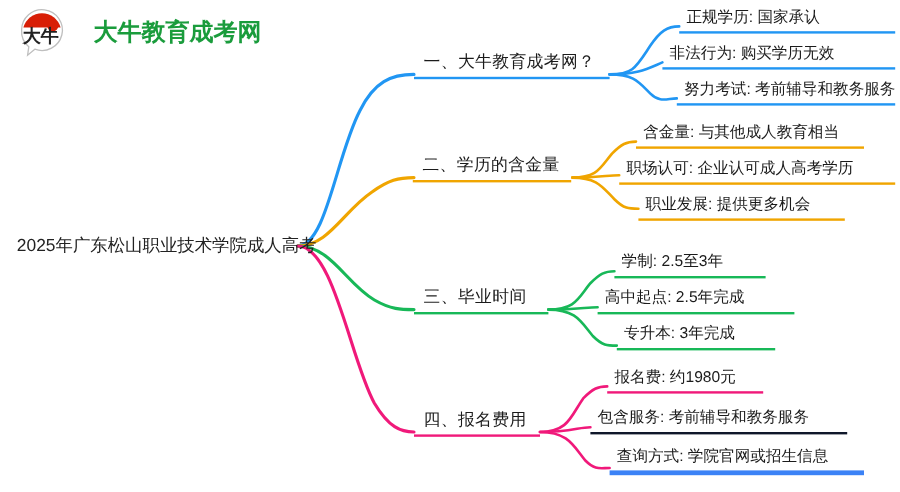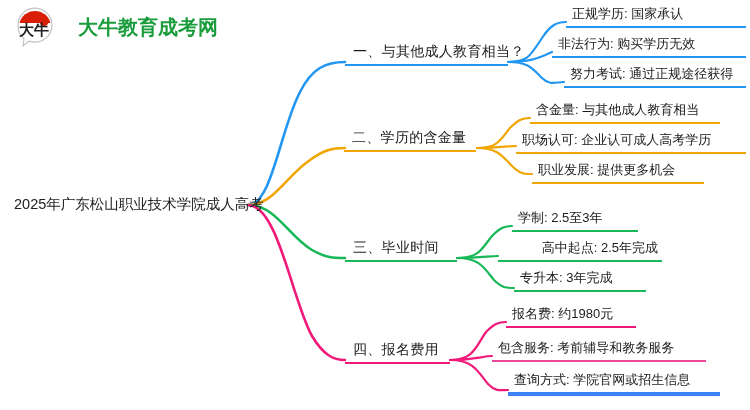--- a/index.html
+++ b/index.html
@@ -150,30 +150,30 @@
     <div class="logo-text">
       <div class="logo-title">大牛教育成考网</div>
     </div>
   </div>
 
   <div class="root-node">
     <span class="root-label">2025年广东松山职业技术学院成人高考</span>
   </div>
 
   <div class="branch-node" style="left:345px; top:36px; width:163px; border-bottom:2.6px solid #2196f3;">
-    <span class="branch-label">一、与其他成人教育相当？</span>
+    <span class="branch-label">一、大牛教育成考网？</span>
   </div>
   <div class="leaf-node" style="left:552px; top:30px; width:194px; border-bottom:2px solid #2196f3;">
     <span class="leaf-label">非法行为: 购买学历无效</span>
   </div>
   <div class="leaf-node" style="left:566px; top:0px; width:180px; border-bottom:2px solid #2196f3;">
     <span class="leaf-label">正规学历: 国家承认</span>
   </div>
   <div class="leaf-node" style="left:564px; top:60px; width:182px; border-bottom:2px solid #2196f3;">
-    <span class="leaf-label">努力考试: 通过正规途径获得</span>
+    <span class="leaf-label">努力考试: 考前辅导和教务服务</span>
   </div>
 
   <div class="branch-node" style="left:344px; top:122px; width:132px; border-bottom:2.6px solid #f0a500;">
     <span class="branch-label">二、学历的含金量</span>
   </div>
   <div class="leaf-node" style="left:516px; top:126px; width:230px; border-bottom:2px solid #f0a500;">
     <span class="leaf-label">职场认可: 企业认可成人高考学历</span>
   </div>
   <div class="leaf-node" style="left:530px; top:96px; width:190px; border-bottom:2px solid #f0a500;">
     <span class="leaf-label">含金量: 与其他成人教育相当</span>
@@ -181,33 +181,33 @@
   <div class="leaf-node" style="left:532px; top:156px; width:172px; border-bottom:2px solid #f0a500;">
     <span class="leaf-label">职业发展: 提供更多机会</span>
   </div>
 
   <div class="branch-node" style="left:345px; top:232px; width:112px; border-bottom:2.6px solid #18b858;">
     <span class="branch-label">三、毕业时间</span>
   </div>
   <div class="leaf-node" style="left:512px; top:204px; width:126px; border-bottom:2px solid #18b858;">
     <span class="leaf-label">学制: 2.5至3年</span>
   </div>
-  <div class="leaf-node" style="left:498px; top:234px; width:164px; border-bottom:2px solid #18b858;justify-content:flex-end;">
+  <div class="leaf-node" style="left:498px; top:234px; width:164px; border-bottom:2px solid #18b858;">
     <span class="leaf-label">高中起点: 2.5年完成</span>
   </div>
   <div class="leaf-node" style="left:514px; top:264px; width:132px; border-bottom:2px solid #18b858;">
     <span class="leaf-label">专升本: 3年完成</span>
   </div>
 
   <div class="branch-node" style="left:345px; top:334px; width:105px; border-bottom:2.6px solid #f0197a;">
     <span class="branch-label">四、报名费用</span>
   </div>
   <div class="leaf-node" style="left:506px; top:300px; width:130px; border-bottom:2px solid #f0197a;align-items:flex-end;">
     <span class="leaf-label">报名费: 约1980元</span>
   </div>
-  <div class="leaf-node" style="left:492px; top:334px; width:214px; border-bottom:2px solid #ec4899;">
+  <div class="leaf-node" style="left:492px; top:334px; width:214px; border-bottom:2px solid #0f172a;">
     <span class="leaf-label">包含服务: 考前辅导和教务服务</span>
   </div>
   <div class="leaf-node" style="left:508px; top:366px; width:212px; border-bottom:4px solid #3b82f6;">
     <span class="leaf-label">查询方式: 学院官网或招生信息</span>
   </div>
 
 </div>
 
 </body></html>

